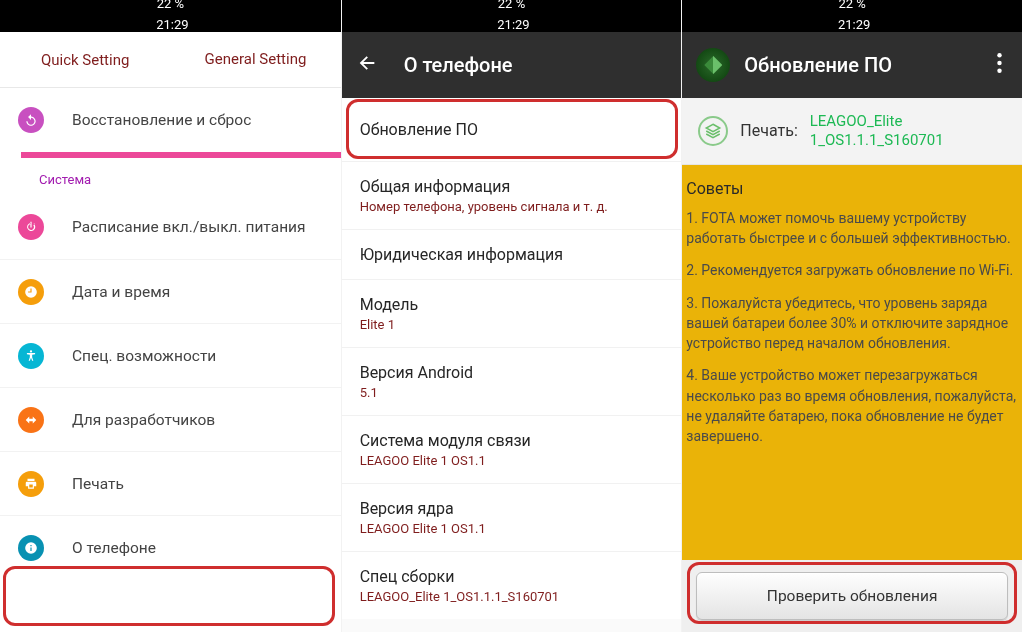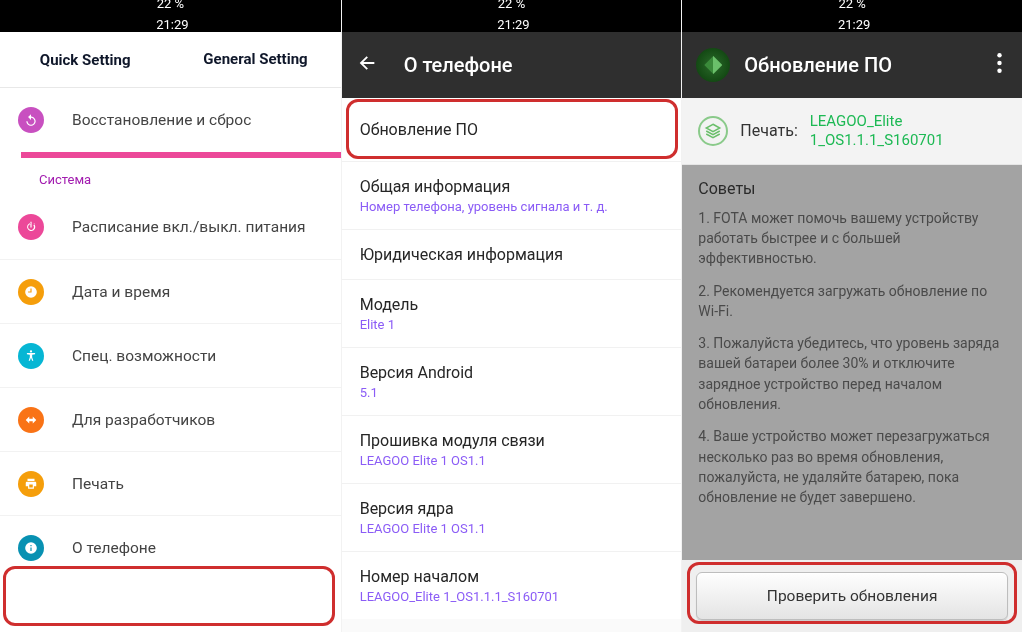--- a/index.html
+++ b/index.html
@@ -7,21 +7,21 @@
 .screen { width: 340.67px; height: 632px; background: #fff; display: flex; flex-direction: column; position: relative; }
 .screen + .screen { border-left: 1px solid rgba(0,0,0,0.05); }
 
 
 .status-bar { height: 32px; background: #000; color: #fff; display: flex; align-items: center; justify-content: flex-end; padding: 0 8px; font-size: 13px; gap: 6px; flex-direction: column; }
 .status-icons { display: flex; gap: 5px; align-items: center; }
 .ico { display: inline-flex; }
 
 
 .tabs { height: 56px; display: flex; background: #fff; border-bottom: 1px solid #e8e8e8; }
-.tab { flex: 1; display: flex; align-items: center; justify-content: center; font-size: 15px; color: #0f172a; font-weight: 700; cursor: pointer; }
+.tab { flex: 1; display: flex; align-items: center; justify-content: center; font-size: 15px; color: #7f1d1d; font-weight: 400; cursor: pointer; }
 .tab.active { border-bottom: 2px solid transparent; }
 
 
 .settings-list { flex: 1; overflow: hidden; }
 .setting-row { height: 64px; display: flex; align-items: center; padding: 0 18px; gap: 28px; cursor: pointer; }
 .setting-row + .setting-row { border-top: 1px solid #f2f2f2; }
 .circle-icon { width: 26px; height: 26px; border-radius: 50%; display: flex; align-items: center; justify-content: center; flex-shrink: 0; }
 .ci-purple { background: #c850c0; }
 .ci-orange { background: #f59e0b; }
 .ci-pink { background: #ec4899; }
@@ -36,33 +36,33 @@
 .appbar { height: 66px; background: #2f2f2f; color: #fff; display: flex; align-items: center; padding: 2px 14px; gap: 26px; }
 .appbar-title { font-size: 20px; font-weight: 500; }
 .back-btn { cursor: pointer; }
 .menu-btn { cursor: pointer; margin-left: auto; padding: 6px; }
 
 
 .about-list { flex: 1; background: #fafafa; }
 .about-item { padding: 15px 18px; cursor: pointer; background: #fff; }
 .about-item + .about-item { border-top: 1px solid #f1f1f1; }
 .about-title { font-size: 16px; color: #262626; }
-.about-sub { font-size: 13px; color: #8b5cf6; margin-top: 3px; }
+.about-sub { font-size: 13px; color: #7f1d1d; margin-top: 3px; }
 
 
 .highlight { border: 3px solid #cf2e2e; border-radius: 12px; position: absolute; pointer-events: none; }
 
 
 .appbar-logo { width: 34px; height: 34px; border-radius: 50%; background: radial-gradient(circle,#2a6b2a,#0a3a0a); display: flex; align-items: center; justify-content: center; flex-shrink: 0; }
 .appbar-logo::after { content:""; width:18px; height:18px; background: conic-gradient(#6ac06a 0 50%, #3a8a3a 0); clip-path: polygon(50% 0,100% 50%,50% 100%,0 50%); }
 .current-row { display: flex; align-items: center; gap: 12px; padding: 14px 16px; background: #f3f3f3; border-bottom: 1px solid #e5e5e5; }
 .layer-icon { width: 30px; height: 30px; border-radius: 50%; border: 2px solid #8aca8a; display: flex; align-items: center; justify-content: center; flex-shrink: 0; }
 .current-label { font-size: 16px; color: #333; }
 .current-version { color: #1db954; font-size: 15px; line-height: 1.25; }
-.tips { flex: 1; padding: 12px 16px; background: #a3a3a3; color: #4a4a4a; font-size: 14px; line-height: 1.45; overflow: hidden; }
+.tips { flex: 1; padding: 12px 4px; background: #eab308; color: #4a4a4a; font-size: 14px; line-height: 1.45; overflow: hidden; }
 .tips-title { font-size: 16px; color: #2a2a2a; margin-bottom: 8px; }
 .tip-item { margin-bottom: 12px; }
 .check-btn-wrap { padding: 12px 14px; background: #efefef; }
 .check-btn { width: 100%; height: 48px; background: linear-gradient(#fefefe,#e4e4e4); border: 1px solid #bdbdbd; border-radius: 6px; font-size: 15.5px; color: #333; cursor: pointer; box-shadow: inset 0 1px 0 #fff, 0 1px 1px rgba(0,0,0,0.15); }
 
 .svg-white { fill: #fff; }
 </style>
 </head>
 <body>
 
@@ -199,29 +199,29 @@
     </div>
     <div class="about-item">
       <div class="about-title">Модель</div>
       <div class="about-sub">Elite 1</div>
     </div>
     <div class="about-item">
       <div class="about-title">Версия Android</div>
       <div class="about-sub">5.1</div>
     </div>
     <div class="about-item">
-      <div class="about-title">Прошивка модуля связи</div>
+      <div class="about-title">Система модуля связи</div>
       <div class="about-sub">LEAGOO Elite 1 OS1.1</div>
     </div>
     <div class="about-item">
       <div class="about-title">Версия ядра</div>
       <div class="about-sub">LEAGOO Elite 1 OS1.1</div>
     </div>
     <div class="about-item">
-      <div class="about-title">Номер началом</div>
+      <div class="about-title">Спец сборки</div>
       <div class="about-sub">LEAGOO_Elite 1_OS1.1.1_S160701</div>
     </div>
   </div>
   <div class="highlight" style="left:4px; top:99px; width:332px; height:60px;"></div>
 </div>
 
 <div class="screen">
   <div class="status-bar">
     <span class="status-icons">
       <svg class="ico" width="14" height="14" viewBox="0 0 24 24">

